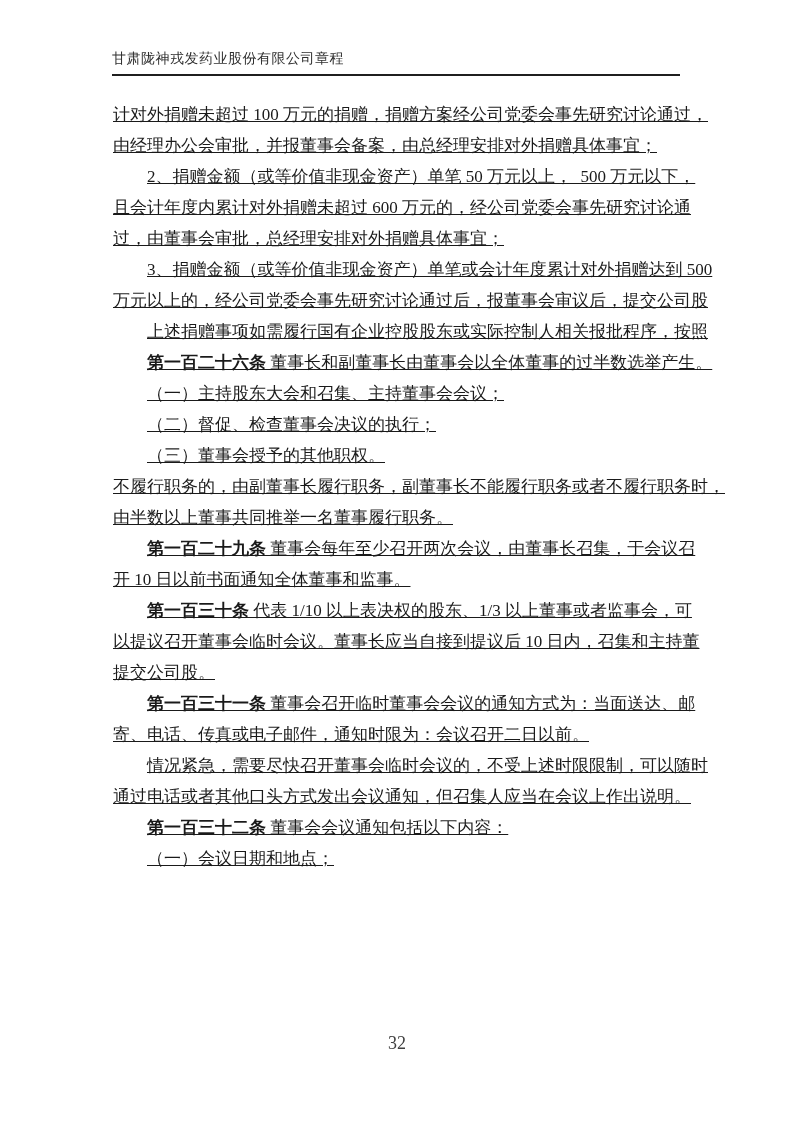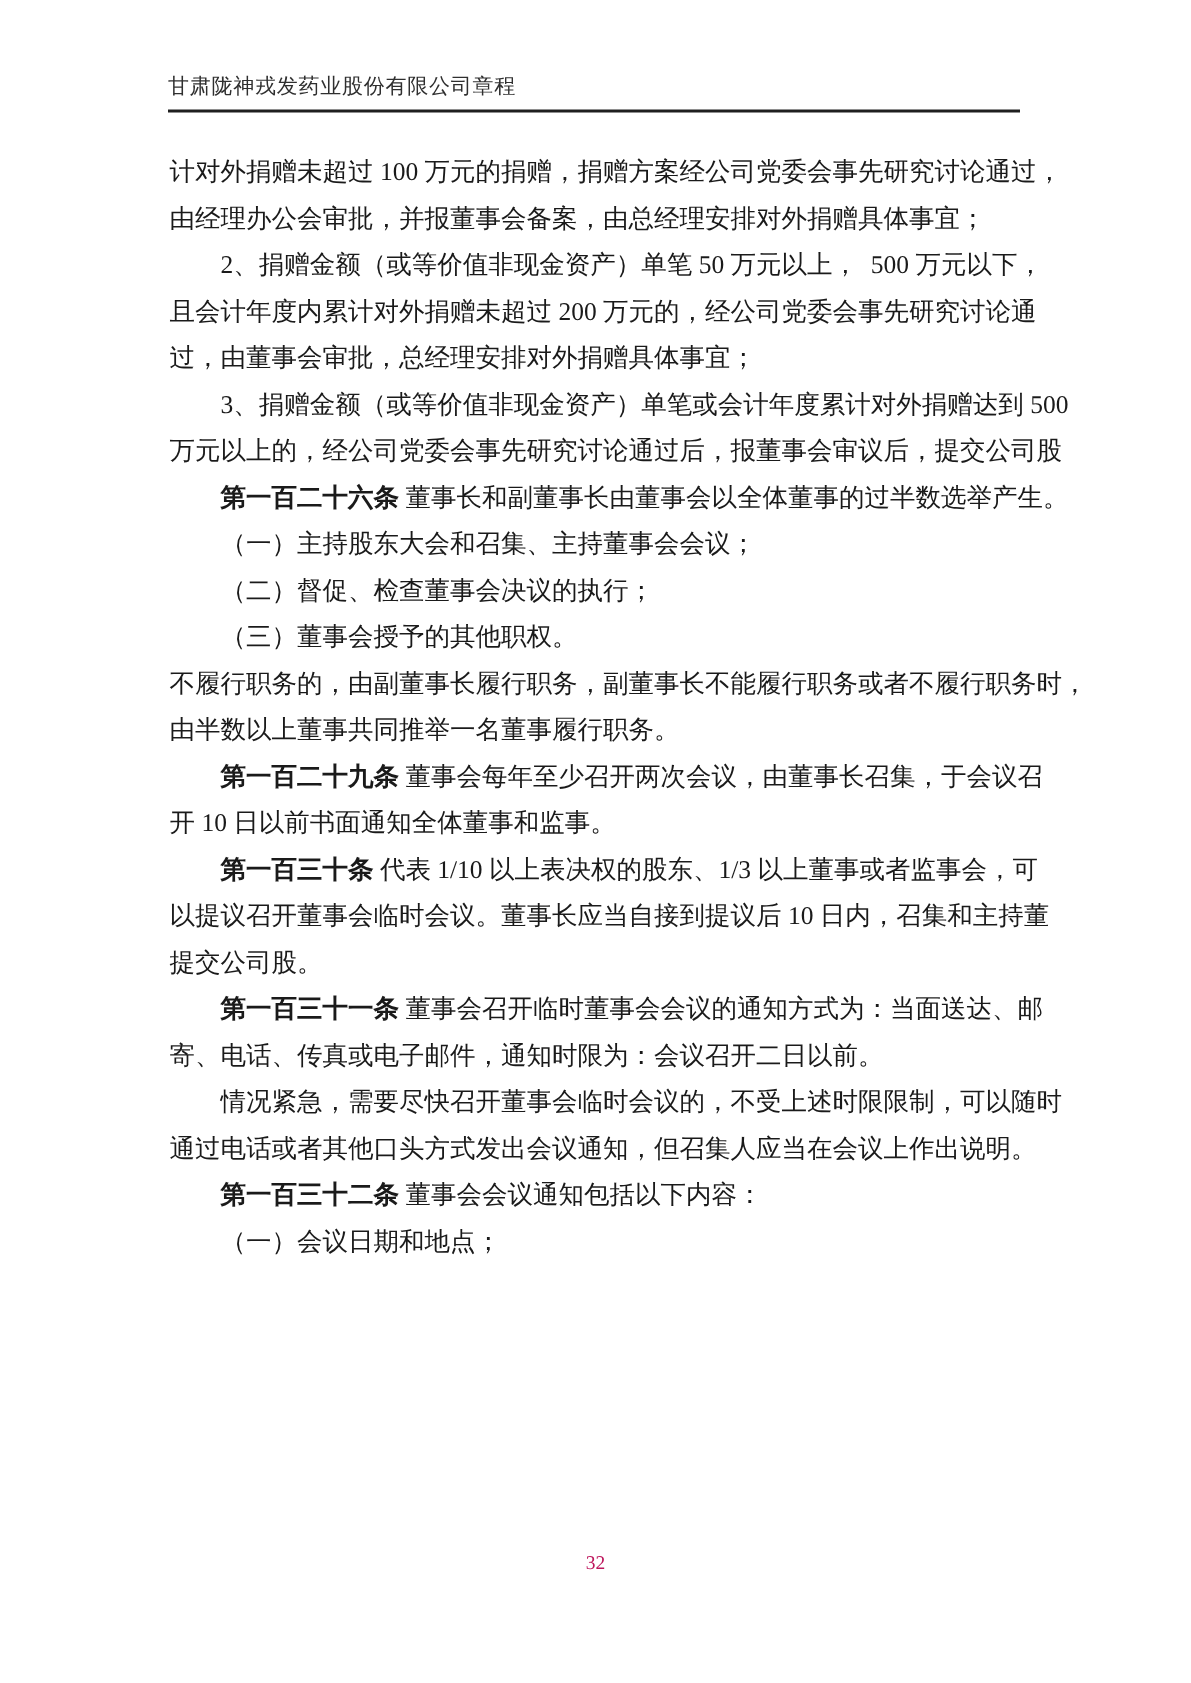--- a/index.html
+++ b/index.html
@@ -26,55 +26,57 @@
     letter-spacing: 0.5px;
     white-space: pre;
   }
   .doc-body {
     position: absolute;
     left: 113px;
     top: 99px;
     width: 572px;
     font-size: 17px;
     line-height: 31px;
+    text-decoration: underline;
   }
   .line {
     white-space: pre;
     height: 31px;
   }
   .line.indent { padding-left: 34px; }
   .article-num { font-weight: 700; text-align: right; }
   .footer {
     position: absolute;
     left: 0;
     top: 1033px;
     width: 794px;
     text-align: center;
   }
   .page-number {
-    font-size: 13px;
-    color: #be185d;
+    font-size: 18px;
+    color: #404040;
   }
 </style>
 </head>
 <body>
 
 <div class="page">
   <div class="header">
     <span class="header-title">甘肃陇神戎发药业股份有限公司章程</span>
   </div>
 
   <div class="doc-body" id="doc-body">
       <div class="line">计对外捐赠未超过 100 万元的捐赠，捐赠方案经公司党委会事先研究讨论通过，</div>
       <div class="line">由经理办公会审批，并报董事会备案，由总经理安排对外捐赠具体事宜；</div>
       <div class="line indent">2、捐赠金额（或等价值非现金资产）单笔 50 万元以上，  500 万元以下，</div>
-      <div class="line">且会计年度内累计对外捐赠未超过 200 万元的，经公司党委会事先研究讨论通</div>
+      <div class="line">且会计年度内累计对外捐赠未超过 600 万元的，经公司党委会事先研究讨论通</div>
       <div class="line">过，由董事会审批，总经理安排对外捐赠具体事宜；</div>
       <div class="line indent">3、捐赠金额（或等价值非现金资产）单笔或会计年度累计对外捐赠达到 500</div>
       <div class="line">万元以上的，经公司党委会事先研究讨论通过后，报董事会审议后，提交公司股</div>
+      <div class="line indent">上述捐赠事项如需履行国有企业控股股东或实际控制人相关报批程序，按照</div>
       <div class="line indent"><span class="article-num">第一百二十六条</span> 董事长和副董事长由董事会以全体董事的过半数选举产生。</div>
       <div class="line indent">（一）主持股东大会和召集、主持董事会会议；</div>
       <div class="line indent">（二）督促、检查董事会决议的执行；</div>
       <div class="line indent">（三）董事会授予的其他职权。</div>
       <div class="line">不履行职务的，由副董事长履行职务，副董事长不能履行职务或者不履行职务时，</div>
       <div class="line">由半数以上董事共同推举一名董事履行职务。</div>
       <div class="line indent"><span class="article-num">第一百二十九条</span> 董事会每年至少召开两次会议，由董事长召集，于会议召</div>
       <div class="line">开 10 日以前书面通知全体董事和监事。</div>
       <div class="line indent"><span class="article-num">第一百三十条</span> 代表 1/10 以上表决权的股东、1/3 以上董事或者监事会，可</div>
       <div class="line">以提议召开董事会临时会议。董事长应当自接到提议后 10 日内，召集和主持董</div>

